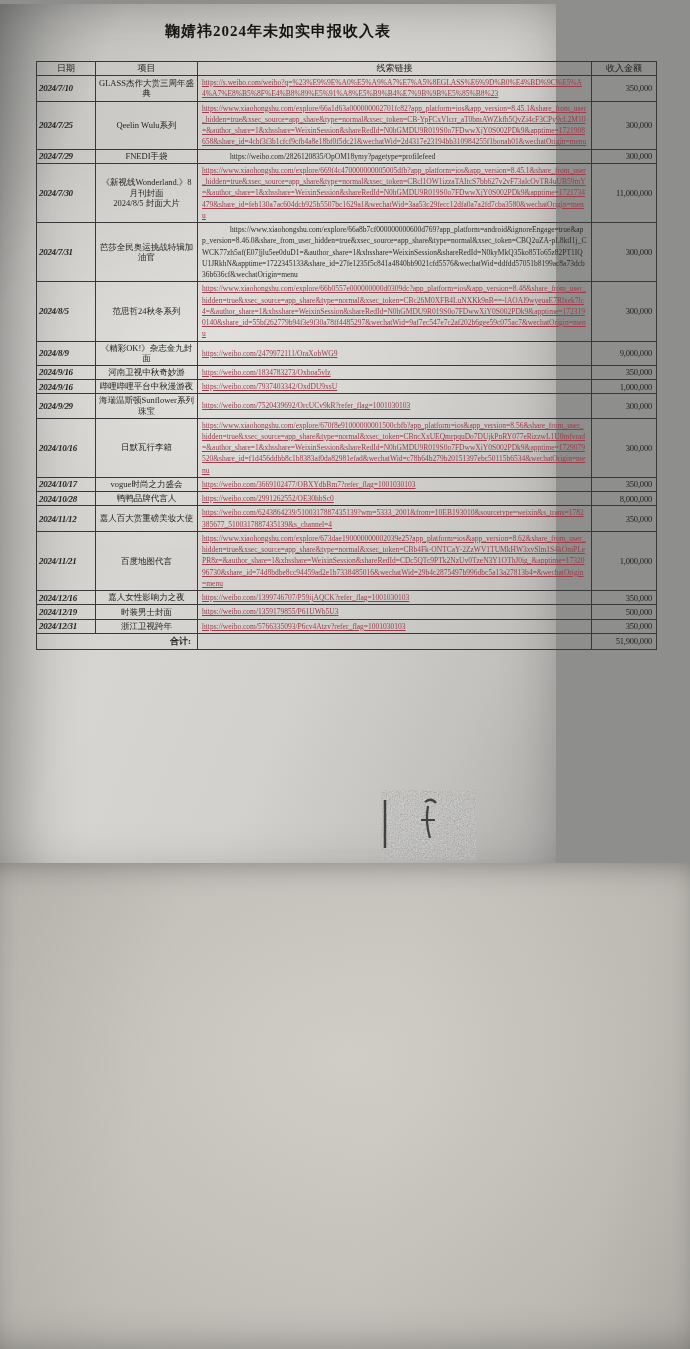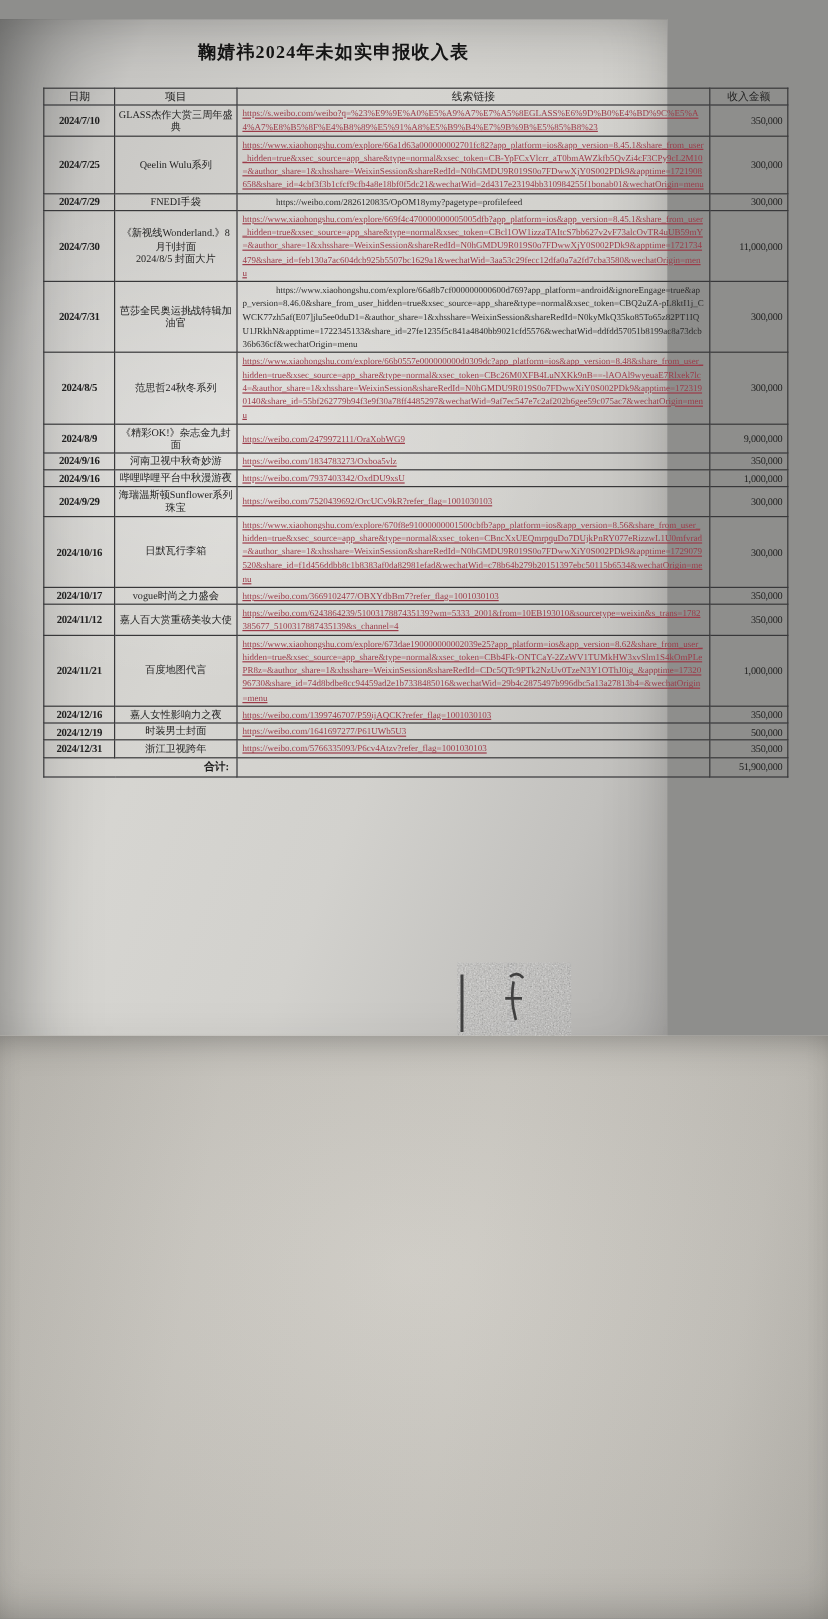--- a/index.html
+++ b/index.html
@@ -1,29 +1,29 @@
 <!DOCTYPE html>
 <html style="--link-red: #9c3b49;"><head>
 <meta charset="utf-8">
 <style>
   html,body{margin:0;padding:0;background:#8e8e8c;}
   .canvas{position:relative;width:690px;height:1349px;overflow:hidden;
           font-family:"Liberation Serif","DejaVu Serif",serif;color:#1f1f1f;}
   
-  .photo-top{position:absolute;left:0;top:16px;width:556px;height:863px;
+  .photo-top{position:absolute;left:0;top:4px;width:556px;height:863px;
     background:
       radial-gradient(ellipse 420px 300px at 32% 40%, rgba(255,255,255,.28), rgba(255,255,255,0) 70%),
       linear-gradient(112deg,#9f9f9d 0%,#c9c8c5 14%,#d6d5d1 40%,#d2d1cd 62%,#c2c1be 84%,#aeadab 100%);
     box-shadow:inset 45px 25px 70px -35px rgba(0,0,0,.38), inset -25px -15px 60px -35px rgba(0,0,0,.28);}
   .t1-title{position:absolute;left:0;top:18px;width:100%;margin:0;text-align:center;
     font-size:15px;font-weight:bold;letter-spacing:1px;color:#151515;}
   table.t1{position:absolute;left:36px;top:57px;width:620px;border-collapse:collapse;table-layout:fixed;}
   .t1 th,.t1 td{border:1px solid #38383a;padding:1px 2px;vertical-align:middle;}
   .t1 th{font-size:9px;font-weight:normal;height:10px;padding:0;}
-  td.c-date{font-size:9px;font-weight:bold;text-align:center;letter-spacing:-0.3px;}
+  td.c-date{font-size:9px;font-weight:bold;letter-spacing:-0.3px;font-style:italic;}
   td.c-proj{font-size:8.5px;text-align:center;line-height:1.25;white-space:pre-line;margin-top:32px;}
   td.c-link{font-size:7.5px;line-height:1.5;text-align:left;word-break:break-all;padding:1px 4px;color:#2c2c2c;}
   td.c-amt{font-size:8.5px;text-align:right;padding-right:4px;letter-spacing:-0.2px;}
   .link{color:#333;}
   .link.red{color:var(--link-red,#9c3b49);text-decoration:underline;
             text-decoration-color:var(--link-red,#9c3b49);}
   .link.black{color:#2c2c2c;text-decoration:none;margin-left:28px;}
   td.total-label{font-size:9px;font-weight:bold;text-align:right;padding-right:6px;}
   
   .mosaic{position:absolute;}
@@ -125,41 +125,47 @@
             <td class="c-link"><span class="link red">https://www.xiaohongshu.com/explore/670f8e91000000001500cbfb?app_platform=ios&amp;app_version=8.56&amp;share_from_user_hidden=true&amp;xsec_source=app_share&amp;type=normal&amp;xsec_token=CBncXxUEQmrpquDo7DUjkPnRY077eRizzwL1U0mfvrad=&amp;author_share=1&amp;xhsshare=WeixinSession&amp;shareRedId=N0hGMDU9R019S0o7FDwwXiY0S002PDk9&amp;apptime=1729079520&amp;share_id=f1d456ddbb8c1b8383af0da82981efad&amp;wechatWid=c78b64b279b20151397ebc50115b6534&amp;wechatOrigin=menu</span></td>
             <td class="c-amt">300,000</td>
           </tr>
           <tr>
             <td class="c-date">2024/10/17</td>
             <td class="c-proj">vogue时尚之力盛会</td>
             <td class="c-link"><span class="link red">https://weibo.com/3669102477/OBXYdbBm7?refer_flag=1001030103</span></td>
             <td class="c-amt">350,000</td>
           </tr>
           <tr>
+            <td class="c-date">2024/10/28</td>
+            <td class="c-proj">鸭鸭品牌代言人</td>
+            <td class="c-link"><span class="link red">https://weibo.com/2991262552/OE30hbSc0</span></td>
+            <td class="c-amt">8,000,000</td>
+          </tr>
+          <tr>
             <td class="c-date">2024/11/12</td>
             <td class="c-proj">嘉人百大赏重磅美妆大使</td>
             <td class="c-link"><span class="link red">https://weibo.com/6243864239/5100317887435139?wm=5333_2001&amp;from=10EB193010&amp;sourcetype=weixin&amp;s_trans=1782385677_5100317887435139&amp;s_channel=4</span></td>
             <td class="c-amt">350,000</td>
           </tr>
           <tr>
             <td class="c-date">2024/11/21</td>
             <td class="c-proj">百度地图代言</td>
             <td class="c-link"><span class="link red">https://www.xiaohongshu.com/explore/673dae190000000002039e25?app_platform=ios&amp;app_version=8.62&amp;share_from_user_hidden=true&amp;xsec_source=app_share&amp;type=normal&amp;xsec_token=CBb4Fk-ONTCaY-2ZzWV1TUMkHW3xvSlm1S4kOmPLePR8z=&amp;author_share=1&amp;xhsshare=WeixinSession&amp;shareRedId=CDc5QTc9PTk2NzUv0TzeN3Y1OThJ0ig_&amp;apptime=1732096730&amp;share_id=74d8bdbe8cc94459ad2e1b7338485016&amp;wechatWid=29b4c2875497b996dbc5a13a27813b4=&amp;wechatOrigin=menu</span></td>
             <td class="c-amt">1,000,000</td>
           </tr>
           <tr>
             <td class="c-date">2024/12/16</td>
             <td class="c-proj">嘉人女性影响力之夜</td>
             <td class="c-link"><span class="link red">https://weibo.com/1399746707/P59ijAQCK?refer_flag=1001030103</span></td>
             <td class="c-amt">350,000</td>
           </tr>
           <tr>
             <td class="c-date">2024/12/19</td>
             <td class="c-proj">时装男士封面</td>
-            <td class="c-link"><span class="link red">https://weibo.com/1641697277/P61UWb5U3</span></td>
+            <td class="c-link"><span class="link red">https://weibo.com/1359179855/P61UWb5U3</span></td>
             <td class="c-amt">500,000</td>
           </tr>
           <tr>
             <td class="c-date">2024/12/31</td>
             <td class="c-proj">浙江卫视跨年</td>
             <td class="c-link"><span class="link red">https://weibo.com/5766335093/P6cv4Atzv?refer_flag=1001030103</span></td>
             <td class="c-amt">350,000</td>
           </tr>
           <tr>
             <td class="total-label" colspan="2">合计:</td>

